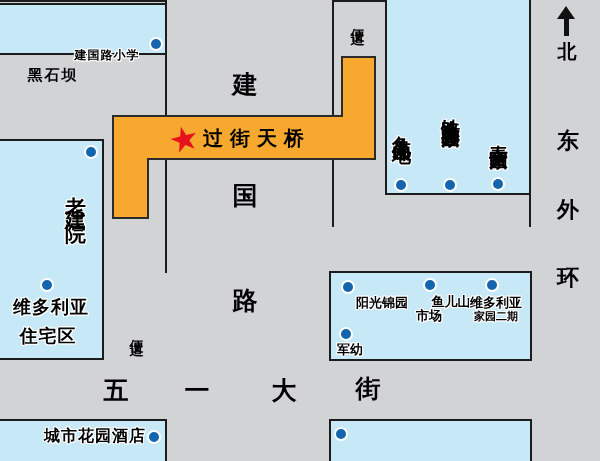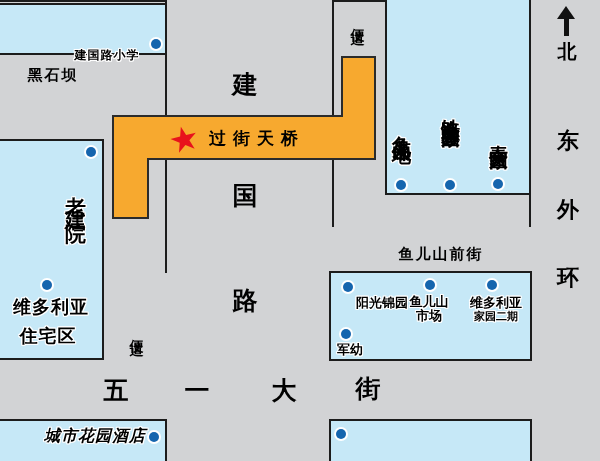--- a/index.html
+++ b/index.html
@@ -22,21 +22,21 @@
   .rlab{position:absolute; transform:translate(-50%,-50%); white-space:nowrap; line-height:1;}
   .blab{
     position:absolute; transform:translate(-50%,-50%); white-space:nowrap; line-height:1.2;
     text-shadow:-1px -1px 0 #fff,1px -1px 0 #fff,-1px 1px 0 #fff,1px 1px 0 #fff,
                  0 -1px 0 #fff,0 1px 0 #fff,-1px 0 0 #fff,1px 0 0 #fff;
   }
   .v{writing-mode:vertical-rl; text-orientation:upright;}
   .bridge-svg{position:absolute; left:0; top:0;}
   .bridge-label{
     position:absolute; transform:translate(-50%,-50%);
-    font-size:17px; letter-spacing:7px; white-space:nowrap; line-height:1;text-align:right;
+    font-size:20px; letter-spacing:7px; white-space:nowrap; line-height:1;text-align:right;
   }
   .star{
     position:absolute; transform:translate(-50%,-50%) rotate(-14deg);
     color:#e8121c; font-size:34px; line-height:1;
   }
   .arrow-shaft{position:absolute; background:#111;}
   .arrow-head{
     position:absolute; width:0; height:0;
     border-left:9px solid transparent; border-right:9px solid transparent;
     border-bottom:13px solid #111;
@@ -69,21 +69,20 @@
   <span class="bridge-label" style="left:257px;top:138px;">过街天桥</span>
 
   <span class="rlab" style="left:53px;top:74px;font-size:15px;letter-spacing:2px;">黑石坝</span>
   <span class="rlab" style="left:245px;top:84px;font-size:25px;">建</span>
   <span class="rlab" style="left:245px;top:195px;font-size:25px;">国</span>
   <span class="rlab" style="left:245px;top:300px;font-size:25px;">路</span>
   <span class="rlab" style="left:116px;top:390px;font-size:25px;">五</span>
   <span class="rlab" style="left:197px;top:390px;font-size:25px;">一</span>
   <span class="rlab" style="left:284px;top:390px;font-size:25px;">大</span>
   <span class="rlab" style="left:368px;top:388px;font-size:25px;">街</span>
-  <span class="rlab" style="left:441px;top:253px;font-size:15px;letter-spacing:2px;">鱼儿山前街</span>
   <span class="rlab v" style="left:358px;top:21px;font-size:14px;letter-spacing:4px;">便道</span>
   <span class="rlab v" style="left:137px;top:332px;font-size:14px;letter-spacing:4px;">便道</span>
 
   <div class="arrow-shaft" style="left:564px;top:16px;width:5px;height:20px;"></div>
   <div class="arrow-head" style="left:557px;top:6px;"></div>
   <span class="rlab" style="left:567px;top:51px;font-size:19px;">北</span>
   <span class="rlab" style="left:568px;top:141px;font-size:22px;">东</span>
   <span class="rlab" style="left:568px;top:210px;font-size:22px;">外</span>
   <span class="rlab" style="left:568px;top:278px;font-size:22px;">环</span>
 
@@ -98,26 +97,26 @@
 
   <span class="blab v" style="left:401px;top:126px;font-size:19px;letter-spacing:2px;">鱼儿山领地</span>
   <div class="dot" style="left:401px;top:185px;"></div>
   <span class="blab v" style="left:450px;top:110px;font-size:19px;letter-spacing:2px;">铁路温馨家园</span>
   <div class="dot" style="left:450px;top:185px;"></div>
   <span class="blab v" style="left:498px;top:134px;font-size:19px;letter-spacing:2px;">泰合家园</span>
   <div class="dot" style="left:498px;top:184px;"></div>
 
   <span class="blab" style="left:362px;top:303px;font-size:13px;padding-left:40px;">阳光锦园</span>
   <div class="dot" style="left:348px;top:287px;"></div>
-  <span class="blab" style="left:429px;top:302px;font-size:13px;">鱼儿山</span>
+  <span class="blab" style="left:451px;top:302px;font-size:13px;">鱼儿山</span>
   <span class="blab" style="left:429px;top:316px;font-size:13px;">市场</span>
   <div class="dot" style="left:430px;top:285px;"></div>
   <span class="blab" style="left:496px;top:303px;font-size:13px;">维多利亚</span>
   <span class="blab" style="left:496px;top:317px;font-size:11px;">家园二期</span>
   <div class="dot" style="left:492px;top:285px;"></div>
   <span class="blab" style="left:350px;top:350px;font-size:13px;">军幼</span>
   <div class="dot" style="left:346px;top:334px;"></div>
 
-  <span class="blab" style="left:95px;top:436px;font-size:16px;letter-spacing:1px;font-style:italic;">城市花园酒店</span>
+  <span class="blab" style="left:95px;top:436px;font-size:16px;letter-spacing:1px;">城市花园酒店</span>
   <div class="dot" style="left:154px;top:437px;"></div>
   <div class="dot" style="left:341px;top:434px;"></div>
 
 </div>
 
 </body></html>

